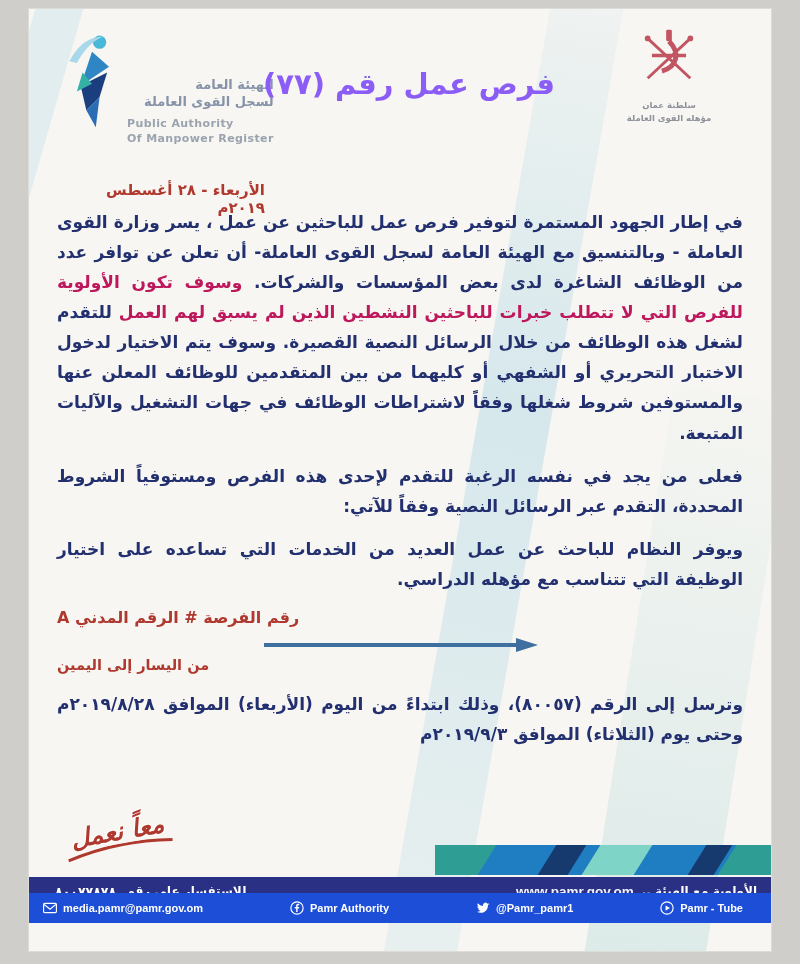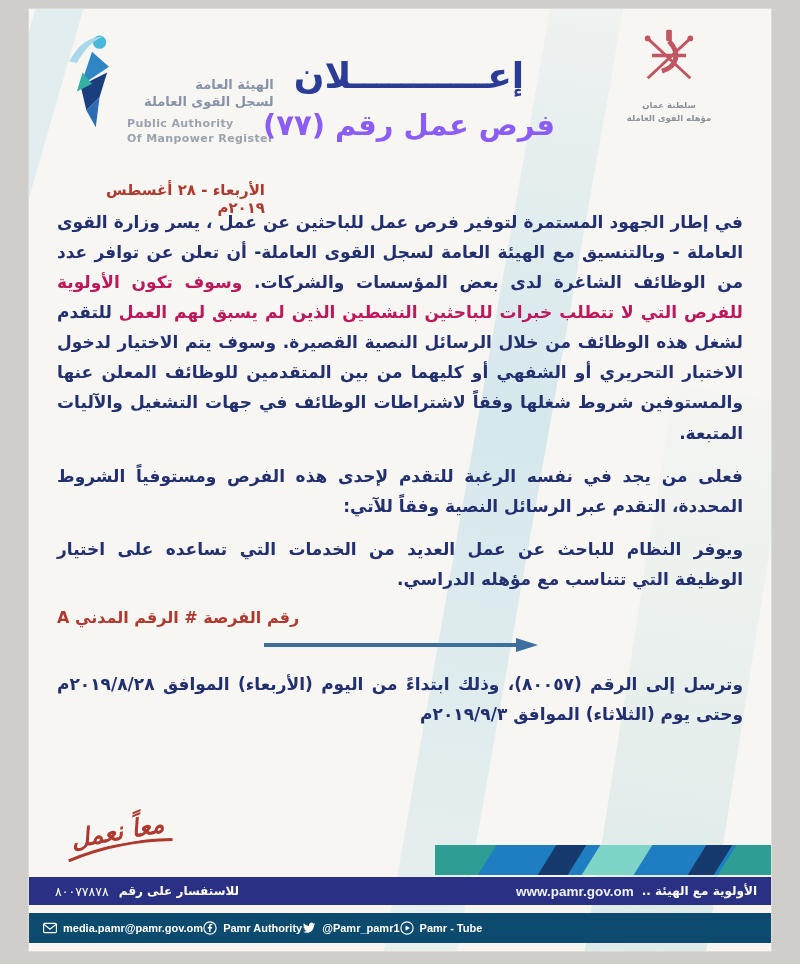--- a/index.html
+++ b/index.html
@@ -68,25 +68,25 @@
 
   
   .footer-bar-1 { position:absolute; left:0; right:0; bottom:46px; height:28px;
     background:#2a3184; color:#fff; display:flex; flex-direction:row-reverse;
     align-items:center; justify-content:space-between; padding:0 14px 0 26px; direction:ltr; }
   .contact-group { display:flex; flex-direction:row-reverse; align-items:center; gap:8px; }
   .contact-label { font-size:12px; font-weight:bold; direction:rtl; }
   .website { font-family:"Liberation Sans", sans-serif; font-size:13.5px; font-weight:bold; color:#eef1ff; }
   .inquiry-group { display:flex; flex-direction:row-reverse; align-items:center; gap:10px; }
   .inquiry-label { font-size:12px; font-weight:bold; direction:rtl; }
-  .inquiry-number { font-size:12.5px; font-weight:normal; letter-spacing:1px; }
-
-  .footer-bar-2 { position:absolute; left:0; right:0; bottom:8px; height:30px;
-    background:#0c4a6e; color:#fff; display:flex; align-items:center;
-    justify-content:flex-start; padding:0 28px 0 14px; }
+  .inquiry-number { font-size:12.5px; font-weight:bold; letter-spacing:1px; }
+
+  .footer-bar-2 { position:absolute; left:0; right:0; bottom:28px; height:30px;
+    background:#1d4ed8; color:#fff; display:flex; align-items:center;
+    justify-content:space-between; padding:0 28px 0 14px; }
   .social-item { display:flex; align-items:center; gap:6px; }
   .social-label { font-size:11px; font-weight:bold; font-family:"Liberation Sans", sans-serif; }
   .social-icon { width:14px; height:14px; flex:0 0 auto; }
 </style>
 </head>
 <body>
 
 <div class="card">
 
   <div class="streak streak-1"></div>
@@ -108,21 +108,20 @@
         <div>لسجل القوى العاملة</div>
       </div>
       <div class="logo-en">
         <div>Public Authority</div>
         <div>Of Manpower Register</div>
       </div>
     </div>
   </div>
 
   <div class="title-block">
-    <div class="title-1">إعـــــــــــلان</div>
     <div class="title-2">فرص عمل رقم (٧٧)</div>
   </div>
 
   <div class="emblem-block">
     <svg class="emblem-svg" viewBox="0 0 80 90" fill="none" stroke="#c25562">
       <path d="M10 16 L70 72" stroke-width="4"></path>
       <path d="M70 16 L10 72" stroke-width="4"></path>
       <circle cx="10" cy="16" r="4" fill="#c25562" stroke="none"></circle>
       <circle cx="70" cy="16" r="4" fill="#c25562" stroke="none"></circle>
       <rect x="36" y="4" width="8" height="16" rx="2" fill="#c25562" stroke="none"></rect>
@@ -143,20 +142,21 @@
     <p class="para">فعلى من يجد في نفسه الرغبة للتقدم لإحدى هذه الفرص ومستوفياً الشروط المحددة، التقدم عبر الرسائل النصية وفقاً للآتي:</p>
 
     <p class="para">ويوفر النظام للباحث عن عمل العديد من الخدمات التي تساعده على اختيار الوظيفة التي تتناسب مع مؤهله الدراسي.</p>
 
     <div class="sms-block">
       <div class="sms-format">رقم الفرصة # الرقم المدني A</div>
       <svg class="sms-arrow" width="280" height="16" viewBox="0 0 280 16">
         <line x1="4" y1="8" x2="258" y2="8" stroke="#3f6f9e" stroke-width="4"></line>
         <path d="M256 1 L278 8 L256 15 Z" fill="#3f6f9e"></path>
       </svg>
+      <div class="sms-direction">من اليسار إلى اليمين</div>
     </div>
 
     <p class="para para-last">وترسل إلى الرقم (٨٠٠٥٧)، وذلك ابتداءً من اليوم (الأربعاء) الموافق ٢٠١٩/٨/٢٨م وحتى يوم (الثلاثاء) الموافق ٢٠١٩/٩/٣م</p>
   </div>
 
   <div class="slogan">
     <div class="slogan-text">معاً نعمل</div>
     <svg class="slogan-swoosh" width="110" height="10" viewBox="0 0 110 10">
       <path d="M2 8 Q 55 -4 108 5" stroke="#b0392f" stroke-width="3" fill="none"></path>
     </svg>

